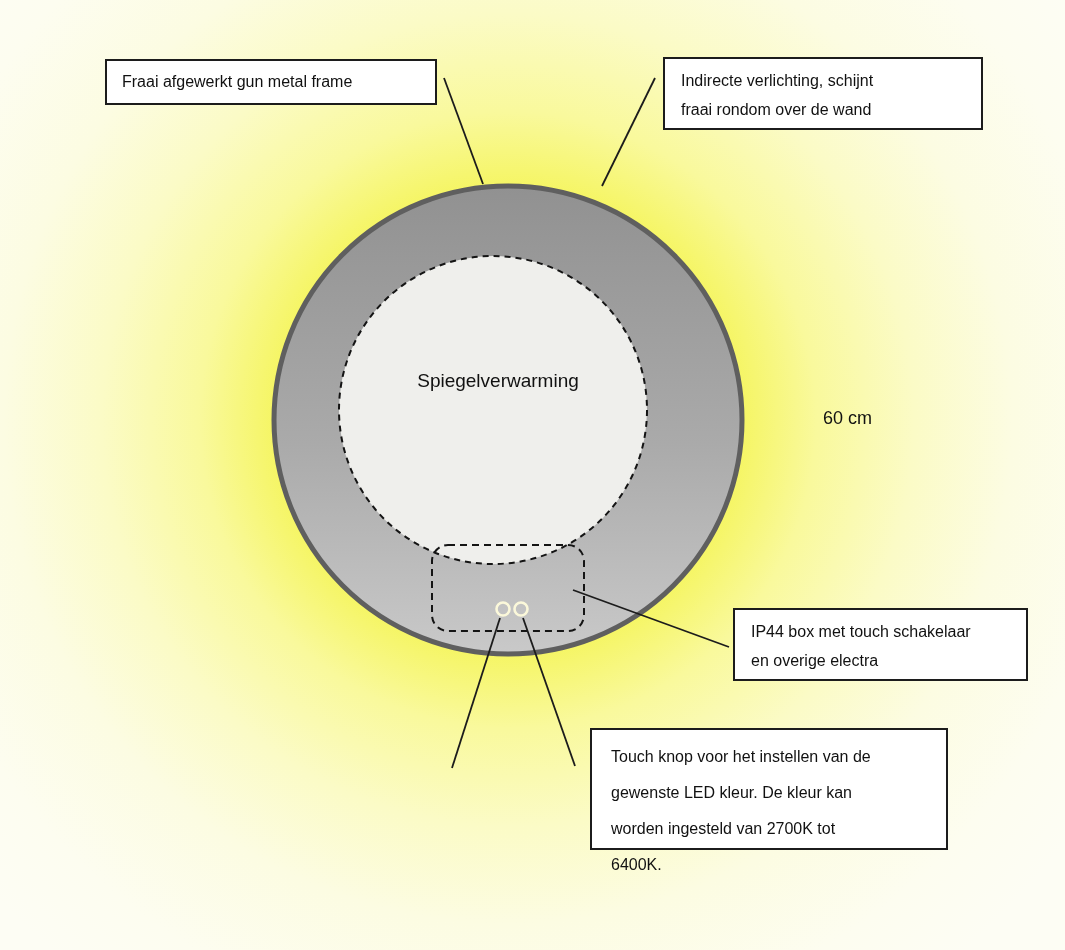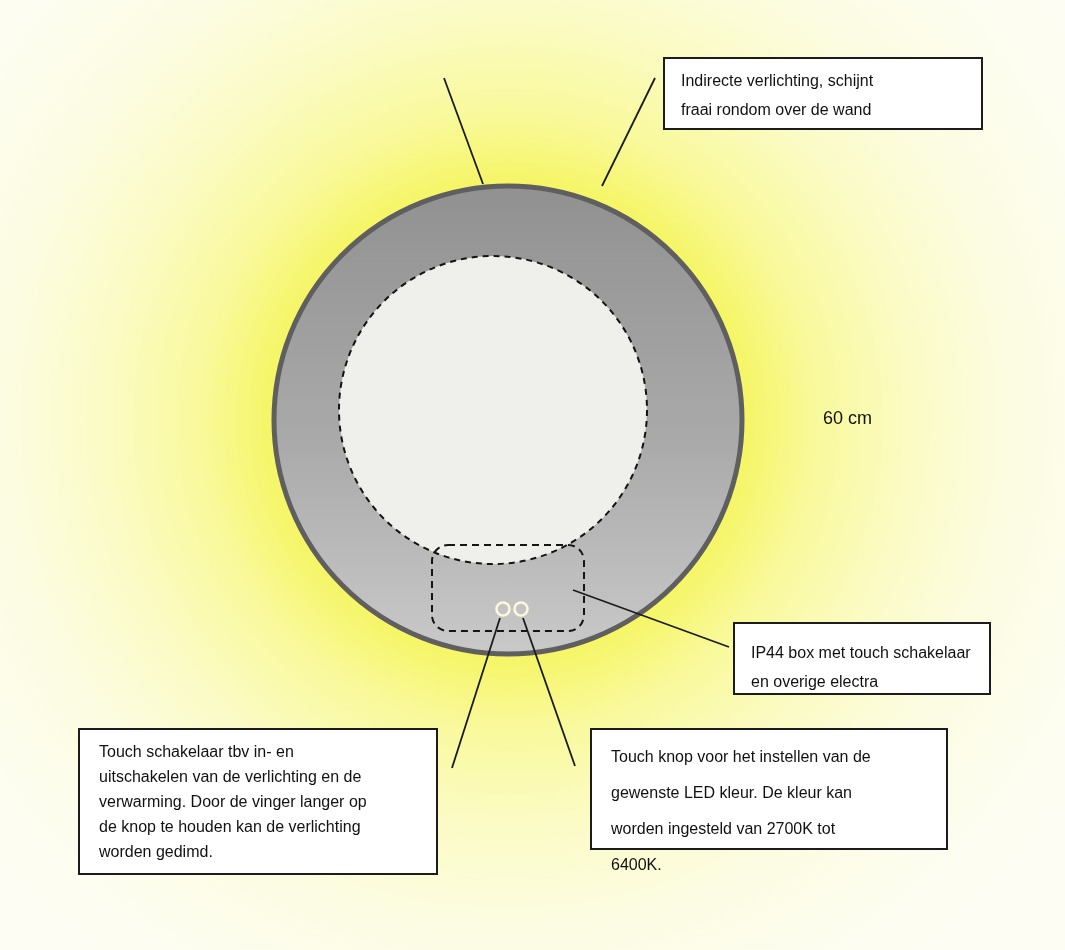--- a/index.html
+++ b/index.html
@@ -41,22 +41,22 @@
     display: flex; align-items: center;
     padding-left: 15px;
     white-space: nowrap;
   }
   .box-indirect {
     left: 663px; top: 57px; width: 320px; height: 73px;
     padding: 7px 8px 0 16px;
     line-height: 29px;
   }
   .box-ip44 {
-    left: 733px; top: 622px; width: 258px; height: 73px;
-    padding: 14px 8px 0 16px;
+    left: 733px; top: 608px; width: 295px; height: 73px;
+    padding: 7px 8px 0 16px;
     line-height: 29px;
   }
   .box-switch {
     left: 78px; top: 728px; width: 360px; height: 147px;
     padding: 9px 8px 0 19px;
     line-height: 25px;
   }
   .box-color {
     left: 590px; top: 728px; width: 358px; height: 122px;
     padding: 9px 8px 0 19px;
@@ -102,34 +102,31 @@
     <circle cx="503" cy="609" r="6.5" fill="none" stroke="#fbf8da" stroke-width="2.6"></circle>
     <circle cx="521" cy="609" r="6.5" fill="none" stroke="#fbf8da" stroke-width="2.6"></circle>
 
     <line x1="444" y1="78" x2="483" y2="184" stroke="#1c1c1c" stroke-width="1.8"></line>
     <line x1="655" y1="78" x2="602" y2="186" stroke="#1c1c1c" stroke-width="1.8"></line>
     <line x1="573" y1="590" x2="729" y2="647" stroke="#1c1c1c" stroke-width="1.8"></line>
     <line x1="500" y1="618" x2="452" y2="768" stroke="#1c1c1c" stroke-width="1.8"></line>
     <line x1="523" y1="618" x2="575" y2="766" stroke="#1c1c1c" stroke-width="1.8"></line>
   </svg>
 
+  <div class="heating-label">Spiegelverwarming</div>
 
   <div class="diameter-label">60 cm</div>
 
+  <div class="ann-box box-frame">Fraai afgewerkt gun metal frame</div>
 
   <div class="ann-box box-indirect">Indirecte verlichting, schijnt
 fraai rondom over de wand</div>
 
   <div class="ann-box box-ip44">IP44 box met touch schakelaar
 en overige electra</div>
 
-  <div class="ann-box box-switch">Touch schakelaar tbv in- en
-uitschakelen van de verlichting en de
-verwarming. Door de vinger langer op
-de knop te houden kan de verlichting
-worden gedimd.</div>
 
   <div class="ann-box box-color">Touch knop voor het instellen van de
 gewenste LED kleur. De kleur kan
 worden ingesteld van 2700K tot
 6400K.</div>
 
 </div>
 
 </body></html>

